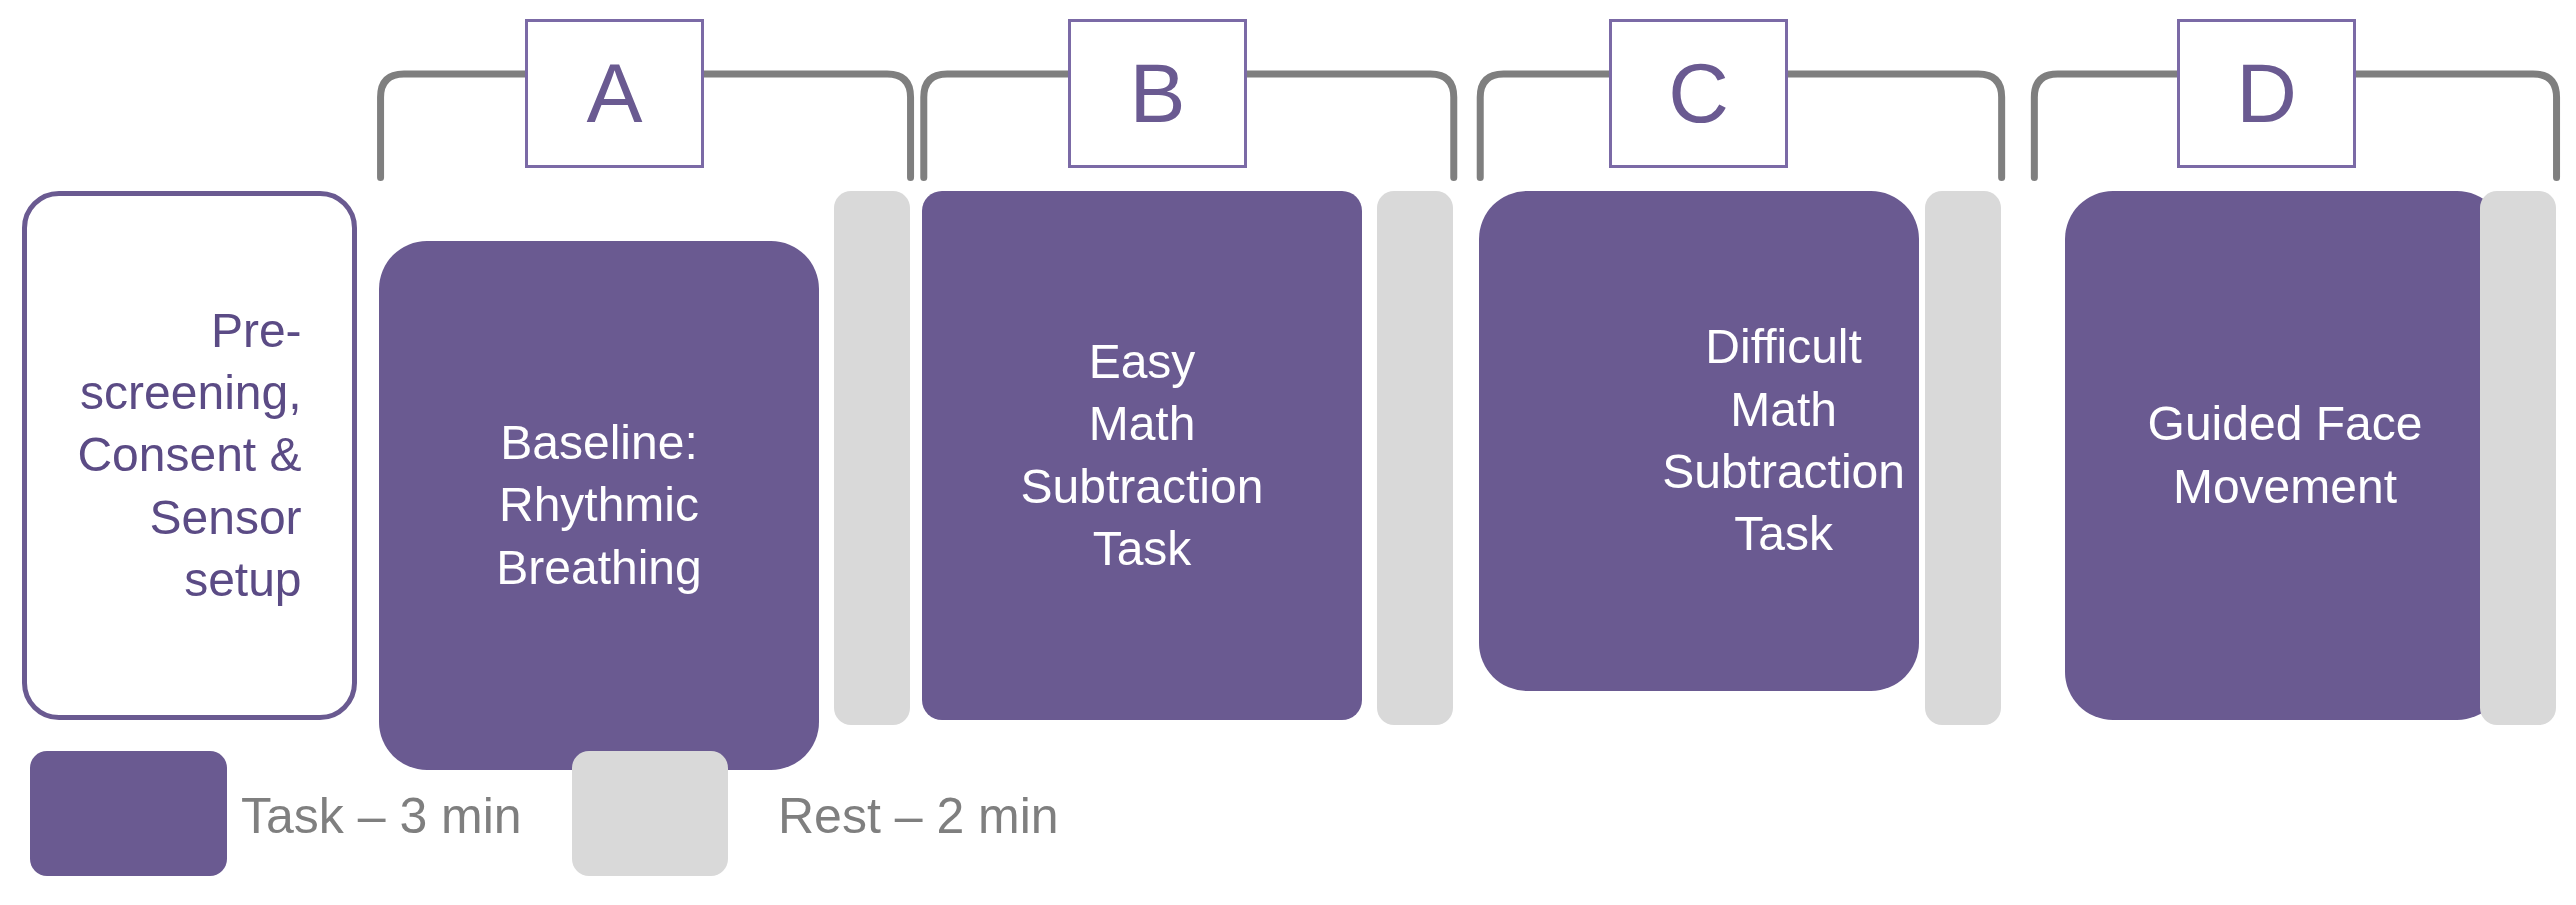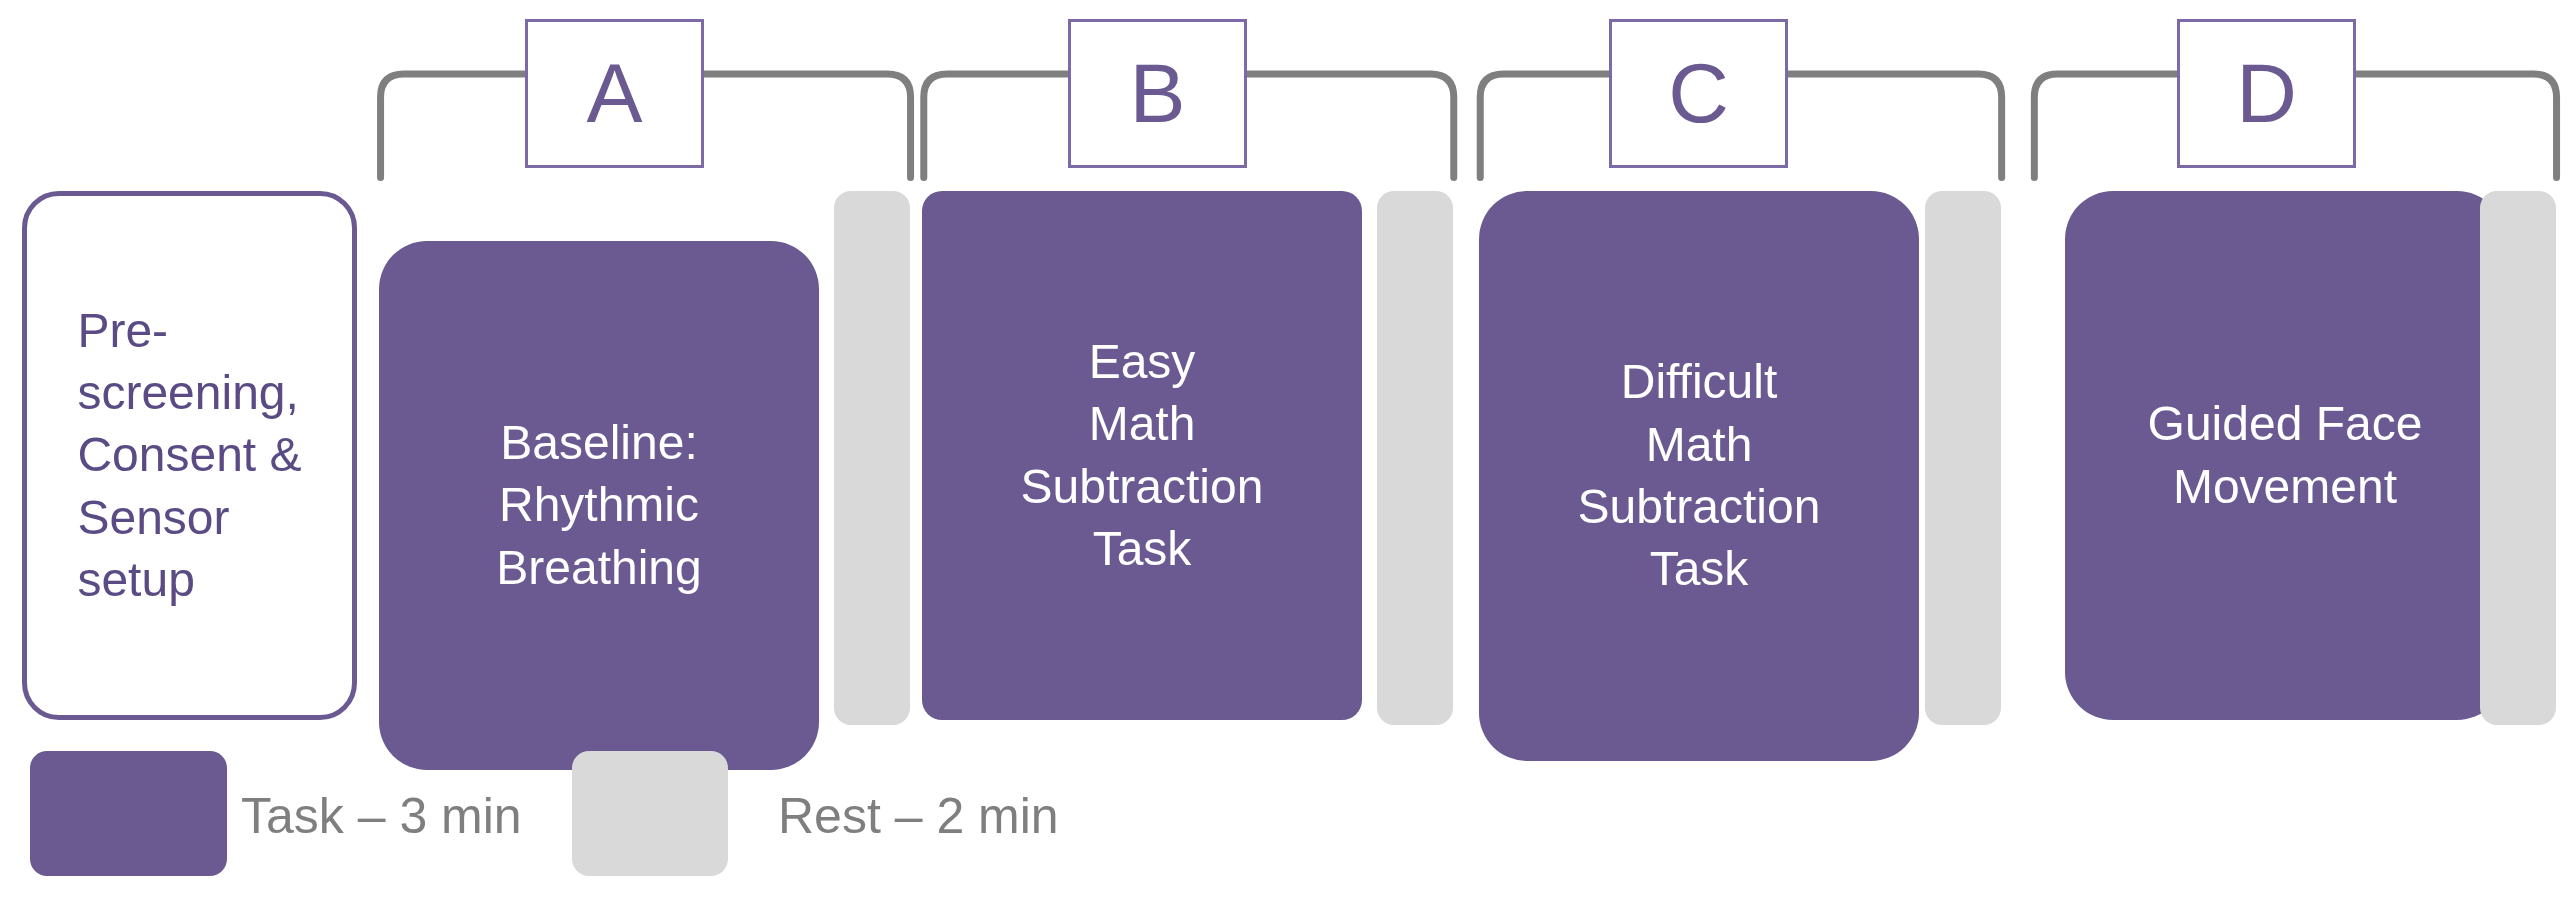--- a/index.html
+++ b/index.html
@@ -29,21 +29,21 @@
 
   
   .intro-box {
     border: 5.4px solid #6a5a91;
     border-radius: 37px;
     background: #ffffff;
     color: #5b4b85;
     display: flex;
     align-items: center;
     justify-content: center;
-    text-align: left;
+    text-align: right;
     line-height: 1.30;
     font-size: 48px;
     padding: 7.8px 17px;
   }
 
   
   .task-box {
     background: #6a5a91;
     border-radius: 48px;
     color: #ffffff;
@@ -127,21 +127,21 @@
   </div>
 
   <div class="node task-box" style="left:922px; top:191px; width:440px; height:529px;border-radius:20px;">
     <span>Easy<br>Math<br>Subtraction<br>Task</span>
   </div>
   <div class="node rest-bar" style="left:1377px; top:191px; width:76px; height:534px;"></div>
   <div class="node letter-box" style="left:1068px; top:18.7px; width:179px; height:149px;">
     <span>B</span>
   </div>
 
-  <div class="node task-box" style="left:1479px; top:191px; width:440px; height:570px;">
+  <div class="node task-box" style="left:1479px; top:191px; width:440px; height:500px;justify-content:flex-end;">
     <span>Difficult<br>Math<br>Subtraction<br>Task</span>
   </div>
   <div class="node rest-bar" style="left:1925px; top:191px; width:76px; height:534px;"></div>
   <div class="node letter-box" style="left:1609px; top:18.7px; width:179px; height:149px;">
     <span>C</span>
   </div>
 
   <div class="node task-box" style="left:2033px; top:191px; width:440px; height:529px;margin-left:32px;">
     <span>Guided Face<br>Movement</span>
   </div>

